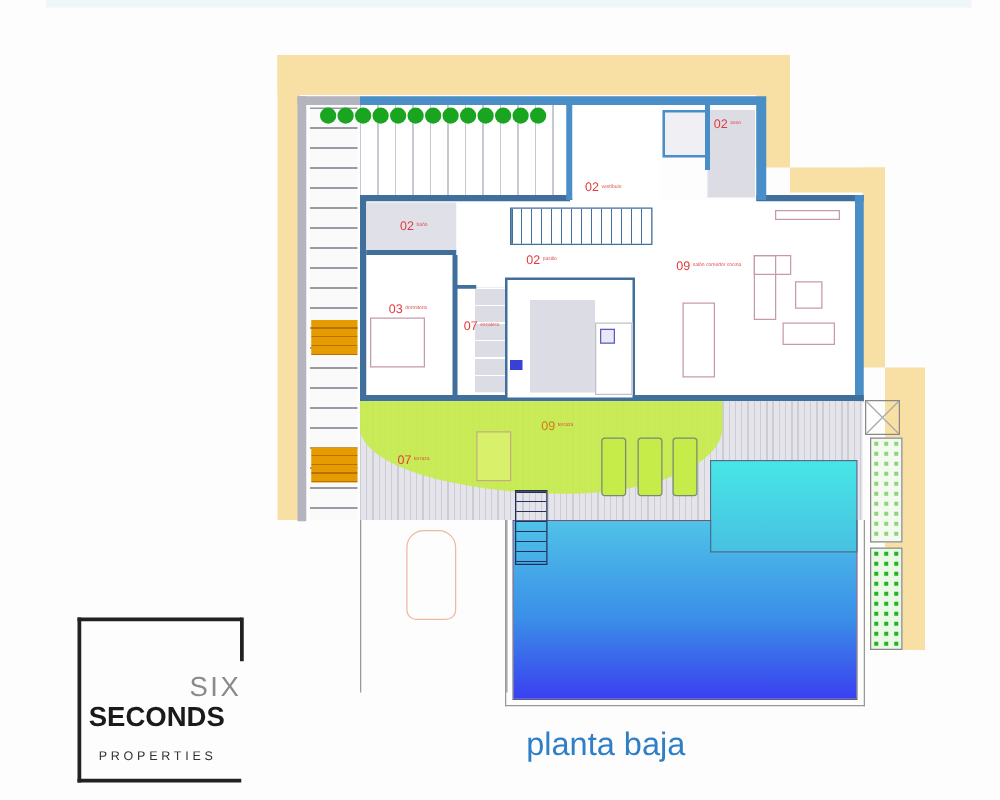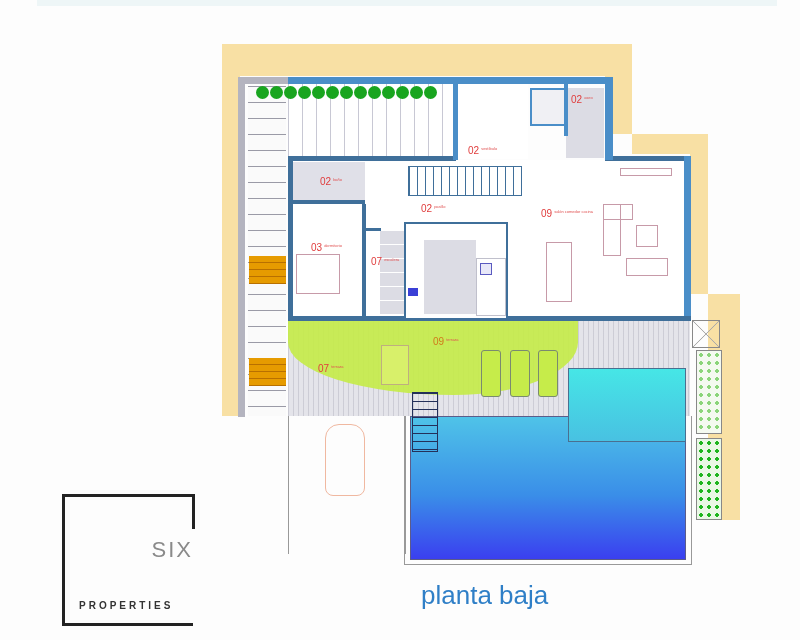--- a/index.html
+++ b/index.html
@@ -126,14 +126,15 @@
 <div class="room-label" style="left:311px;top:243px;"><span class="num">03</span><span class="sub">dormitorio</span></div>
 <div class="room-label" style="left:320px;top:177px;"><span class="num">02</span><span class="sub">baño</span></div>
 <div class="room-label" style="left:433px;top:337px;color:#d07a1a;"><span class="num">09</span><span class="sub">terraza</span></div>
 <div class="room-label" style="left:318px;top:364px;"><span class="num">07</span><span class="sub">terraza</span></div>
 <div class="room-label" style="left:571px;top:95px;"><span class="num">02</span><span class="sub">aseo</span></div>
 
 <div class="abs" style="left:421px;top:580px;font-size:26px;color:#2f7fc7;">planta baja</div>
 
 <div class="abs logo-box">
   <div class="abs" style="right:0;top:40px;font-size:22px;letter-spacing:2px;color:#8a8a8a;">SIX</div>
-  <div class="abs" style="left:14px;top:103px;font-size:10px;letter-spacing:3px;color:#333;font-weight:bold;">PROPERTIES</div>
+  <div class="abs" style="left:6px;top:64px;font-size:22px;font-weight:bold;color:#1a1a1a;">SECONDS</div>
+  <div class="abs" style="left:14px;top:103px;font-size:10px;letter-spacing:3px;color:#333;">PROPERTIES</div>
 </div>
 
 </body></html>

